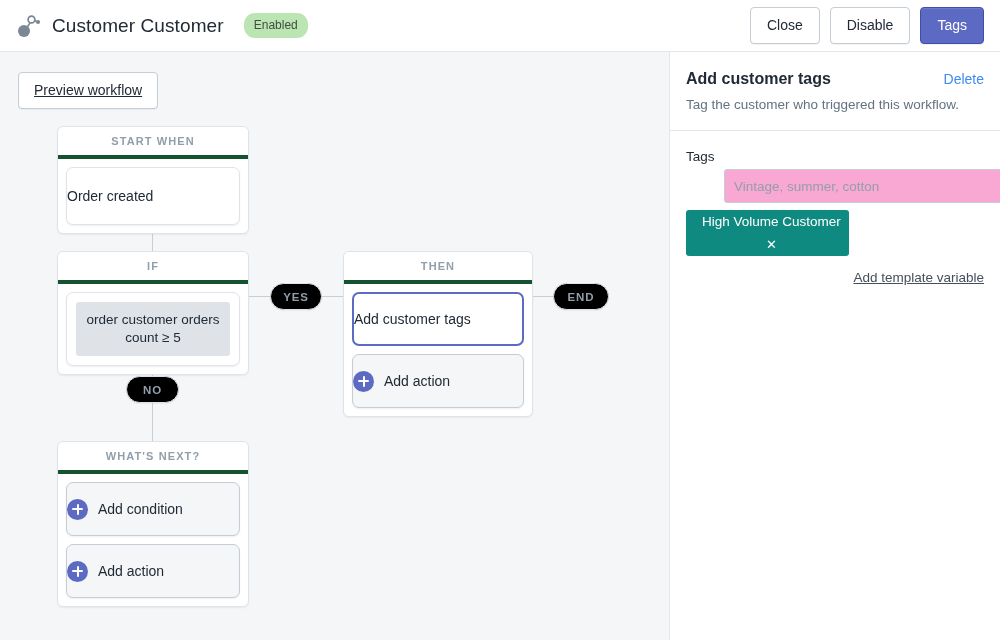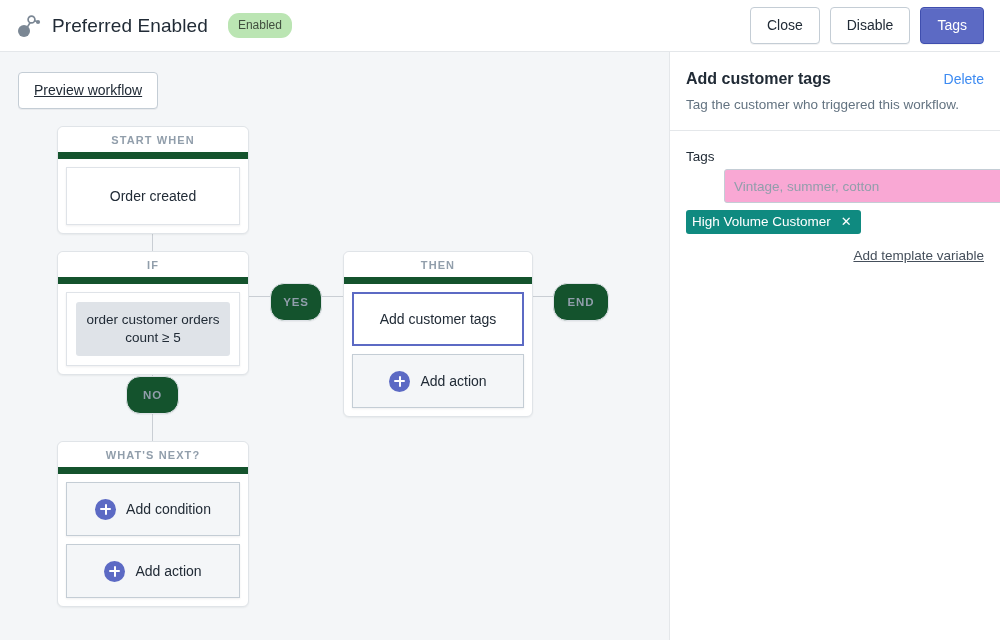--- a/index.html
+++ b/index.html
@@ -75,32 +75,32 @@
     position: absolute;
     background: #ffffff;
     border: 1px solid #e0e4e8;
     border-radius: 6px;
     box-shadow: 0 1px 2px rgba(22,29,37,0.06);
   }
   .group-head {
     height: 32px; display: flex; align-items: center; justify-content: center;
     font-size: 11px; font-weight: 700; letter-spacing: 1.1px;
     color: #919eab; text-transform: uppercase;
-    border-bottom: 7px solid #14532d;
+    border-bottom: 4px solid #14532d;
     background: #ffffff;
     border-radius: 6px 6px 0 0;
   }
   .group-body { padding: 8px; display: flex; flex-direction: column; gap: 8px; }
 
   .node {
     background: #ffffff;
     border: 1px solid #dfe3e8;
-    border-radius: 0;
+    border-radius: 7px;
     box-shadow: 0 1px 2px rgba(22,29,37,0.07);
-    display: flex; align-items: center; justify-content: center;
+    display: flex; align-items: center; justify-content: flex-start;
     font-size: 14px; color: #212b36;
     text-align: center;
     cursor: pointer;
   }
   .node.selected {
     border: 2px solid #5c6ac4;
     box-shadow: none;
   }
   .node.cond-wrap {
     padding: 9px; background: #ffffff;
@@ -122,24 +122,24 @@
     background: #5c6ac4; position: relative; flex: none;
   }
   .plus-circle::before, .plus-circle::after {
     content: ""; position: absolute; background: #ffffff; border-radius: 1px;
   }
   .plus-circle::before { left: 5px; right: 5px; top: 9.5px; height: 2px; }
   .plus-circle::after  { top: 5px; bottom: 5px; left: 9.5px; width: 2px; }
 
   .pill {
     position: absolute;
-    background: #14532d;
+    background: #000000;
     border: 1px solid #dfe3e8;
     border-radius: 14px;
-    height: 38px;
+    height: 27px;
     display: flex; align-items: center; justify-content: center;
     font-size: 11.5px; font-weight: 700; letter-spacing: 0.9px;
     color: #919eab;
     box-shadow: 0 1px 1px rgba(22,29,37,0.05);
   }
 
   
   .panel {
     position: absolute; left: 670px; top: 52px;
     width: 330px; height: 588px;
@@ -165,21 +165,22 @@
     outline: none;
     margin-left: 38px;
   }
   .tags-input::placeholder { color: #919eab; }
   .tag-chip {
     display: inline-flex; align-items: center; gap: 9px;
     margin-top: 7px;
     background: #0f8a80; color: #ffffff;
     border-radius: 3px;
     font-size: 13.5px;
-    padding: 4px 8px 5px 6px;
+    padding: 4px 8px 5px 16px;
+    flex-direction: column;
   }
   .tag-x {
     font-size: 13px; line-height: 1; color: #ffffff; cursor: pointer;
     padding: 0 1px;
   }
   .tpl-link {
     display: block; text-align: right; margin-top: 14px;
     font-size: 13.5px; color: #454f5b;
     text-decoration: underline; cursor: pointer;
   }
@@ -193,21 +194,21 @@
     <div class="brand">
       <span class="logo-icon">
         <svg viewBox="0 0 28 28" width="28" height="28" aria-hidden="true">
           <line x1="11.5" y1="18" x2="17.5" y2="8.5" stroke="#7b8794" stroke-width="1.6"></line>
           <line x1="18" y1="8" x2="23" y2="9.5" stroke="#7b8794" stroke-width="1.6"></line>
           <circle cx="10" cy="19" r="6" fill="#7b8794"></circle>
           <circle cx="17.5" cy="7.5" r="3.4" fill="#ffffff" stroke="#7b8794" stroke-width="1.7"></circle>
           <circle cx="24" cy="10" r="2.1" fill="#7b8794"></circle>
         </svg>
       </span>
-      <span class="wf-title">Preferred Enabled</span>
+      <span class="wf-title">Customer Customer</span>
       <span class="badge-enabled">Enabled</span>
     </div>
     <div class="topbar-actions">
       <button class="btn">Close</button>
       <button class="btn">Disable</button>
       <button class="btn btn-primary">Tags</button>
     </div>
   </div>
 
   <div class="canvas">

